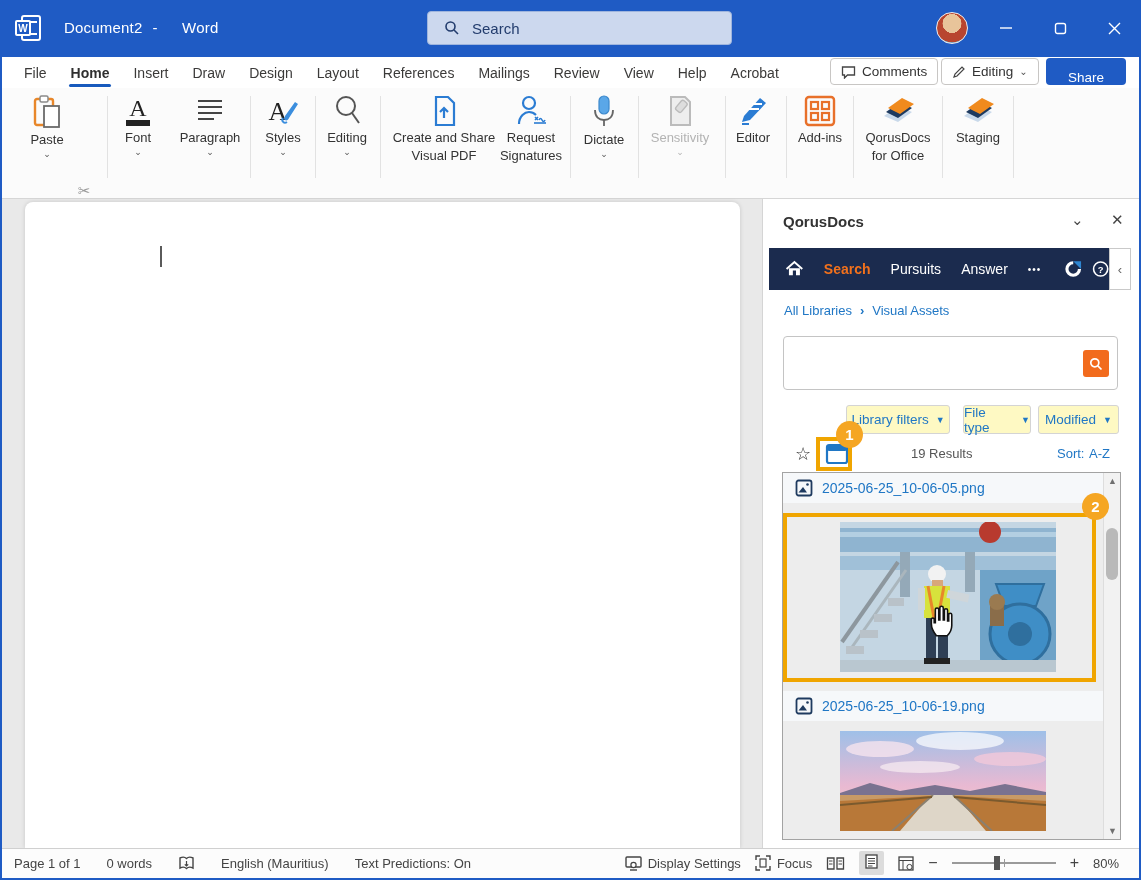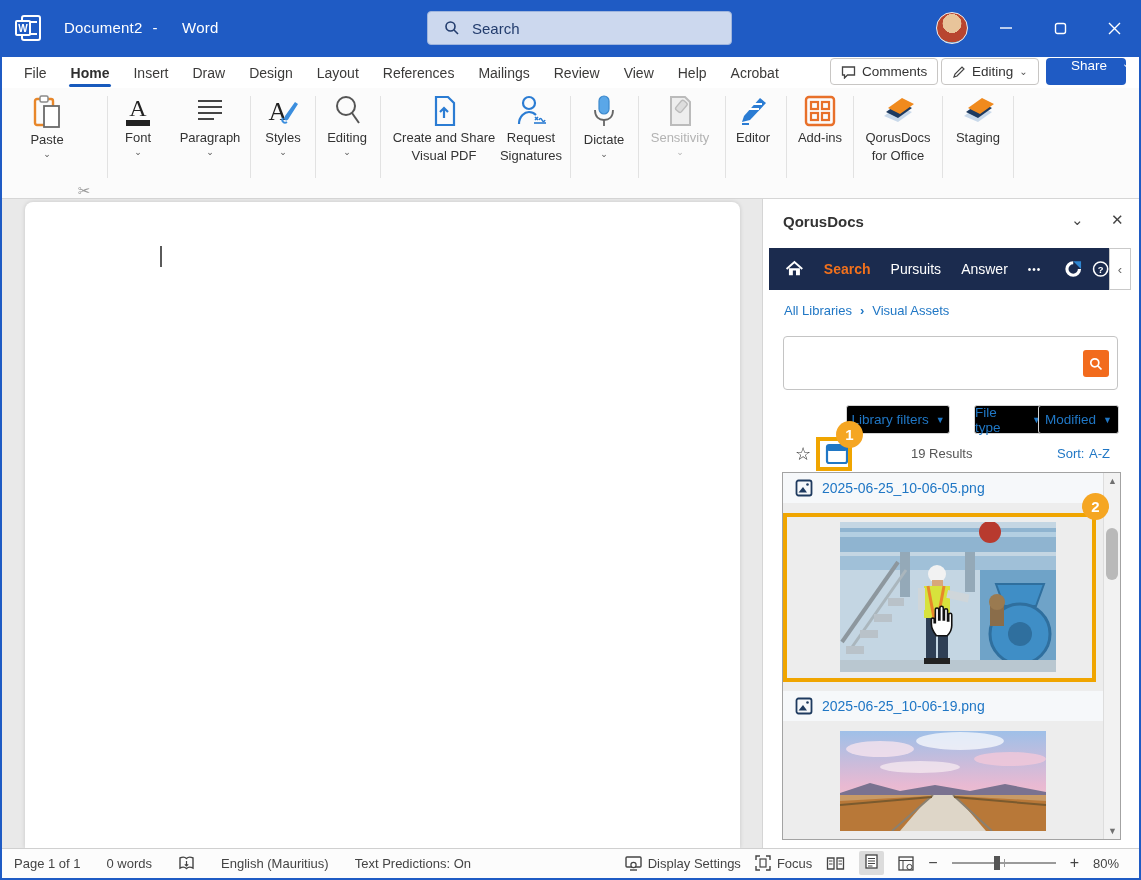--- a/index.html
+++ b/index.html
@@ -21,21 +21,21 @@
 
   
   .menubar { left:0; top:57px; width:1141px; height:31px; background:#ffffff; display:flex; align-items:center; }
   .mtab { padding:11px 12px; font-size:14px; color:#3b3a39; height:31px; display:flex; align-items:center; position:relative; }
   .mtab.first { margin-left:12px; }
   .mtab.active { font-weight:700; color:#2f2f2f; }
   .mtab.active::after { content:""; position:absolute; left:10px; right:10px; bottom:1px; height:3px; border-radius:2px; background:#185abd; }
   .pillbtn { position:absolute; top:58px; height:27px; border:1px solid #c8c6c4; border-radius:4px; background:#fff;
              display:flex; align-items:center; gap:6px; padding:0 10px; font-size:13.5px; color:#333; }
   .sharebtn { position:absolute; top:58px; left:1046px; height:27px; width:80px; border-radius:4px; background:#1f5bc4;
-              color:#fff; display:flex; align-items:flex-start; gap:15px; padding:0 10px; font-size:13.5px; }
+              color:#fff; display:flex; align-items:flex-end; gap:22px; padding:0 0; font-size:13.5px; }
   .smallchev { font-size:10px; color:#555; }
 
   
   .ribbon { left:0; top:88px; width:1141px; height:111px; background:#fbfbfb; border-bottom:1px solid #d6d6d6; }
   .rdiv { position:absolute; top:8px; width:1px; height:82px; background:#e2e2e2; }
   .rbtn { position:absolute; top:6px; display:flex; flex-direction:column; align-items:center; gap:2px;
           font-size:13px; color:#333; text-align:center; line-height:1.25; }
   .rchev { font-size:9px; color:#555; line-height:1; }
   .grplabel { position:absolute; top:181px; font-size:11px; color:#666; display:flex; align-items:center; gap:5px; }
   .disabled { color:#b3b3b3; }
@@ -57,21 +57,21 @@
   .p-collapse { position:absolute; left:346px; top:49px; width:22px; height:42px; background:#fff;
                 border:1px solid #c9c9c9; display:flex; align-items:center; justify-content:center; color:#666; font-size:13px; }
   .crumbs { position:absolute; left:21px; top:104px; font-size:13px; color:#2077c5; display:flex; gap:8px; align-items:center; }
   .p-search { position:absolute; left:20px; top:137px; width:335px; height:54px; border:1px solid #c4c4c4; border-radius:4px; background:#fff; }
   .p-search input { position:absolute; left:14px; top:10px; width:250px; border:none; outline:none; font-size:15px;
                     color:#444; font-family:"Liberation Sans",sans-serif; background:transparent; }
   .p-search input::placeholder { color:#8a8a8a; }
   .p-search-btn { position:absolute; right:8px; top:13px; width:26px; height:27px; background:#f26b1d; border-radius:3px;
                   display:flex; align-items:center; justify-content:center; }
   .filterband { position:absolute; left:20px; top:204px; width:336px; height:67px; background:#fff; }
-  .fbtn { position:absolute; top:2px; height:29px; border:1px solid #d4d4d4; border-radius:3px; background:#000000;
+  .fbtn { position:absolute; top:2px; height:29px; border:1px solid #d4d4d4; border-radius:3px; background:#fef9c3;
           color:#2077c5; font-size:13.5px; display:flex; align-items:center; gap:7px; justify-content:center; }
   .fcaret { font-size:9px; color:#2077c5; }
   .res-head { position:absolute; left:20px; top:240px; width:336px; height:30px; font-size:13px; color:#555; }
   .sortlink { color:#2077c5; }
   .reslist { position:absolute; left:19px; top:273px; width:339px; height:368px; border:1px solid #a3a3a3; background:#fff; overflow:hidden; }
   .resrow { position:absolute; left:0; width:322px; height:30px; background:#f6f8fa; display:flex; align-items:center; gap:9px; padding-left:12px; }
   .reslink { color:#2077c5; font-size:14px; }
   .thumbband { position:absolute; left:0; width:322px; background:#ededed; }
   .vscroll { position:absolute; right:0; top:0; width:17px; height:366px; background:#f2f2f2; border-left:1px solid #ddd; }
   .vthumb { position:absolute; left:2px; top:55px; width:12px; height:52px; background:#b9b9b9; border-radius:6px; }
@@ -407,21 +407,21 @@
           <line x1="8.8" y1="8.8" x2="12.5" y2="12.5" stroke="#fff" stroke-width="1.7"></line>
         </svg>
       </div>
     </div>
 
     <div class="filterband">
       <div class="fbtn" style="left:63px; width:104px">
         <span>Library filters</span>
         <span class="fcaret">▼</span>
       </div>
-      <div class="fbtn" style="left:191px; width:68px">
+      <div class="fbtn" style="left:180px; width:68px">
         <span>File type</span>
         <span class="fcaret">▼</span>
       </div>
       <div class="fbtn" style="left:255px; width:81px">
         <span>Modified</span>
         <span class="fcaret">▼</span>
       </div>
     </div>
 
     <div class="res-head">

